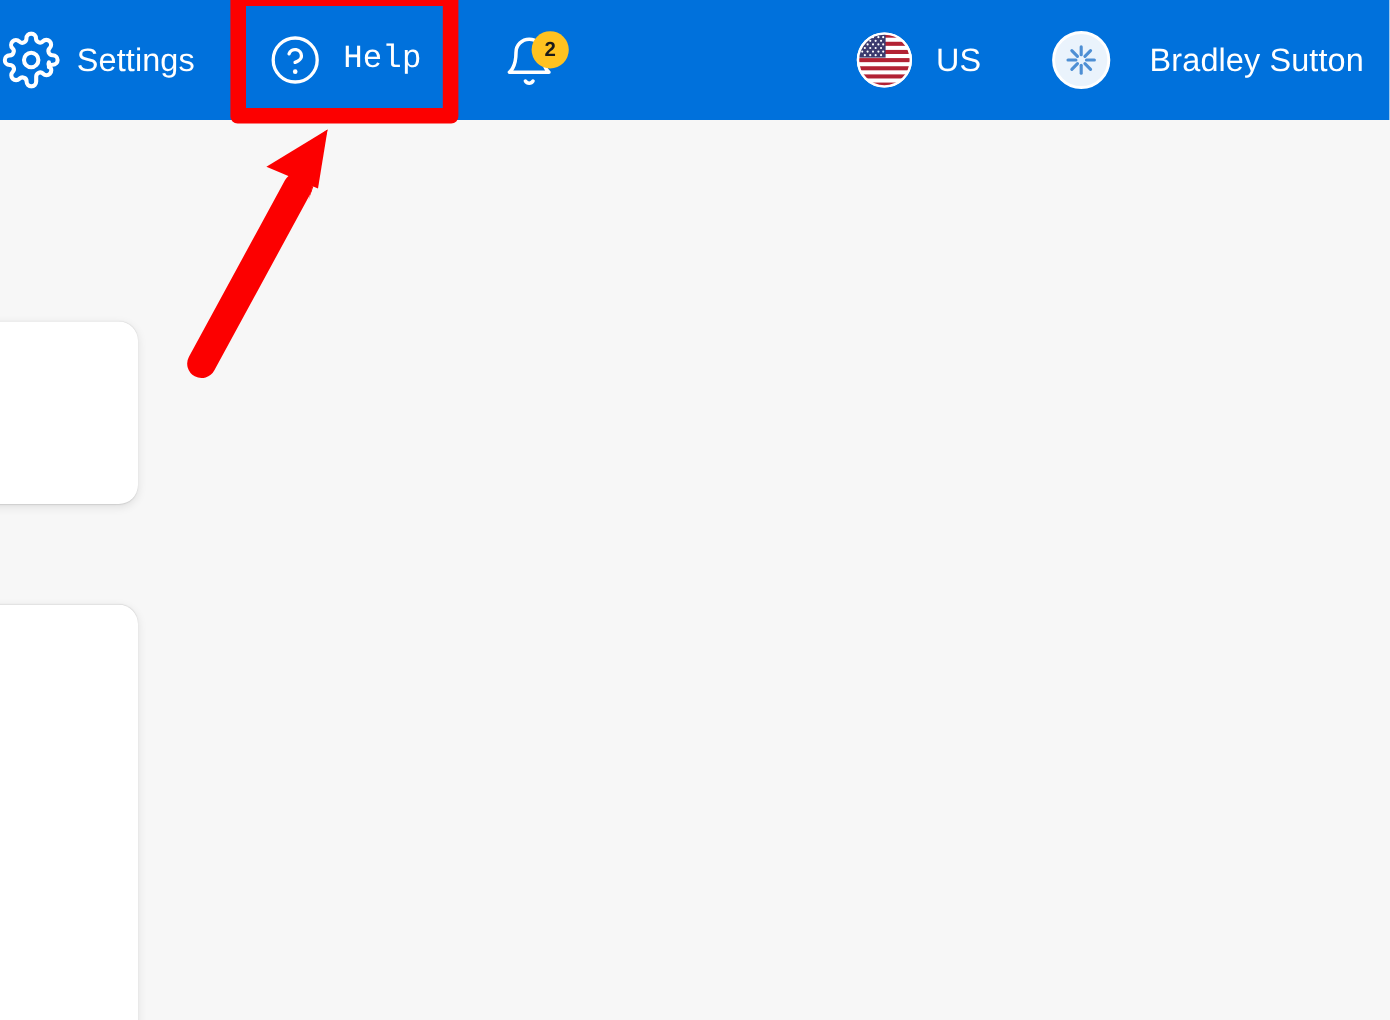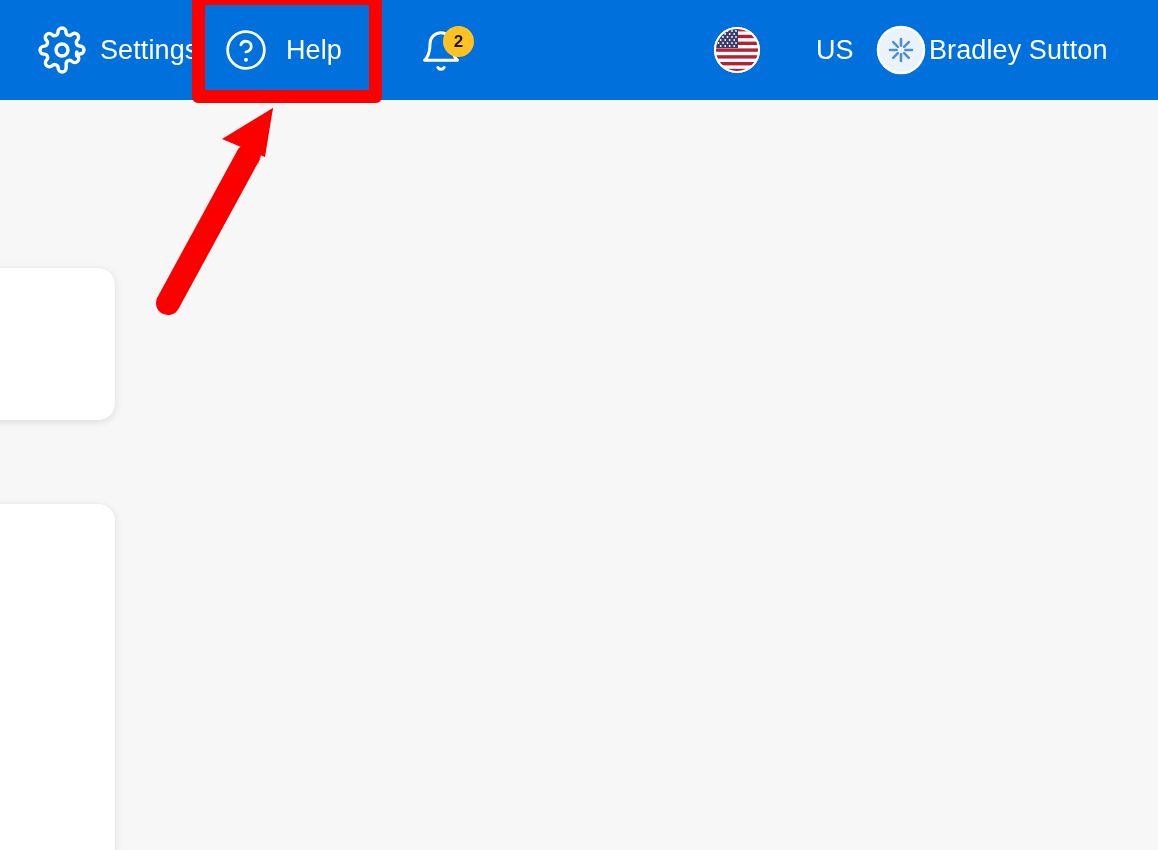--- a/index.html
+++ b/index.html
@@ -51,33 +51,32 @@
     justify-content: center;
     flex: none;
     position: relative;
   }
 
   
   #nav-settings {
     position: absolute;
     left: 0px;
     top: 0px;
-    padding-left: 36px;
   }
   #nav-settings .nav-icon { width: 48px; height: 48px; margin-left: 2px; }
   #nav-settings .nav-label { margin-left: 14px; }
 
   
   #nav-help {
     position: absolute;
     left: 224px;
     top: 0px;
   }
   #nav-help .nav-icon { width: 44px; height: 44px; }
-  #nav-help .nav-label { margin-left: 18px; }
+  #nav-help .nav-label { margin-left: 18px; font-family: Liberation Mono, monospace; }
 
   
   #nav-notifications {
     position: absolute;
     left: 416px;
     top: 0px;
   }
   #nav-notifications .nav-icon { width: 56px; height: 52px; }
   #nav-notifications .nav-label { margin-left: 14px; }
 
@@ -96,33 +95,32 @@
     align-items: center;
     justify-content: center;
     line-height: 1;
   }
 
   
   #nav-locale {
     position: absolute;
     left: 712px;
     top: 0px;
-    gap: 36px;
   }
   #nav-locale .nav-icon { width: 50px; height: 50px; }
   #nav-locale .nav-label { margin-left: 18px; }
 
   
   #nav-account {
     position: absolute;
     left: 876px;
     top: 0px;
   }
   #nav-account .nav-icon { width: 50px; height: 50px; }
-  #nav-account .nav-label { margin-left: 3px; }
+  #nav-account .nav-label { margin-left: 32px; }
 
   
   #content {
     position: absolute;
     left: 0;
     top: 100px;
     width: 1158px;
     height: 750px;
     background: #f7f7f7;
   }

